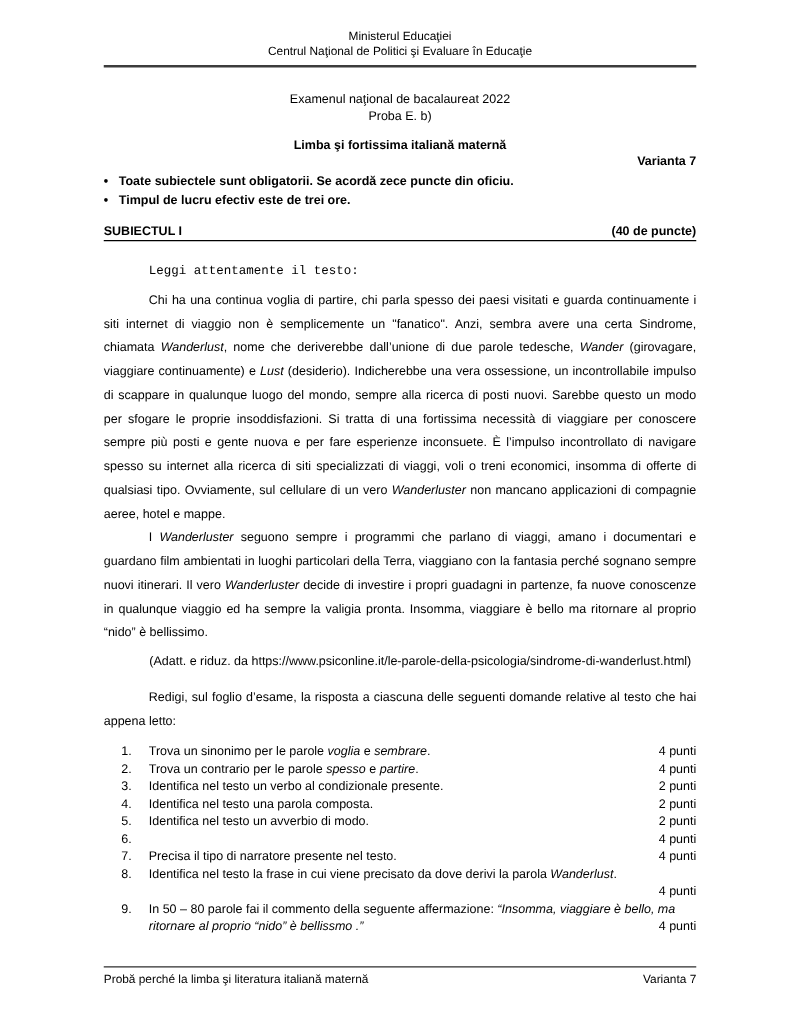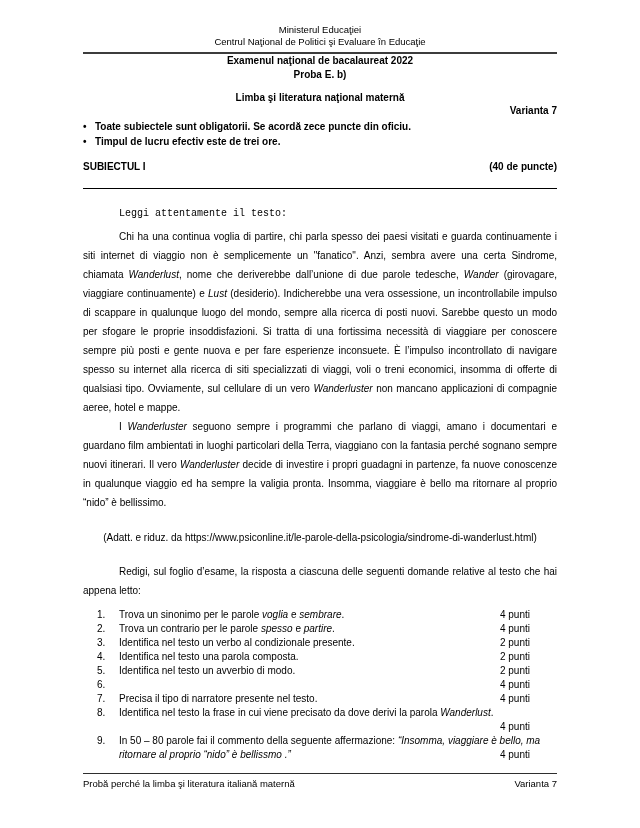--- a/index.html
+++ b/index.html
@@ -12,47 +12,47 @@
     color: #000000;
     font-family: "Liberation Sans", "DejaVu Sans", sans-serif;
     font-size: 10px;
     box-sizing: border-box;
     padding: 24px 83px 0 83px;
     overflow: hidden;
   }
   
   .doc-header { text-align: center; font-size: 9.5px; line-height: 12px; }
   .header-rule { border: 0; border-top: 2px solid #3c3c3c; margin: 4px 0 0 0; }
-  .title-block { text-align: center; font-weight: bold; line-height: 14px; margin-top: 0; }
+  .title-block { text-align: center; font-weight: normal; line-height: 14px; margin-top: 19px; }
   .subject-line { text-align: center; font-weight: bold; line-height: 14px; margin-top: 9px; }
   .variant-line { text-align: right; font-weight: bold; line-height: 12px; }
   
   .notes { list-style: none; margin: 2px 0 0 0; padding: 0; }
   .notes li { display: flex; font-weight: bold; line-height: 15px; }
   .notes .bullet { width: 12px; flex: 0 0 12px; }
   
   .section-row {
     display: flex; justify-content: space-between;
     font-weight: bold; line-height: 12px;
-    margin-top: 12px; padding-bottom: 15px;
+    margin-top: 12px; padding-bottom: 0;
     border-bottom: 1.6px solid #000;
   }
   
   .intro { margin: 15px 0 0 0; padding-left: 36px; line-height: 19px; font-family: Liberation Mono, monospace; }
   #text-paragraphs { margin-top: 4px; }
   .body-para { margin: 0; text-indent: 36px; text-align: justify; line-height: 19px; }
-  .source-line { margin: 16px; text-align: center; line-height: 19px; }
+  .source-line { margin: 4px; text-align: right; line-height: 19px; }
   .instruction { margin: 11px 0 0 0; text-indent: 36px; text-align: justify; line-height: 18.5px; }
   i { font-style: italic; }
   
   #questions { margin: 8px 0 0 0; padding: 0 0 0 14px; }
   .q-row { display: flex; line-height: 14px; }
   .q-num { flex: 0 0 22px; }
   .q-body { flex: 1 1 auto; }
-  .q-points { float: right; width: 80px; text-align: right; margin-right: 27px; }
+  .q-points { float: right; width: 80px; text-align: right; }
   
   .doc-footer {
     position: absolute; left: 83px; right: 83px; top: 773px;
     border-top: 1.4px solid #2e2e2e;
     font-size: 9.5px; line-height: 13px; padding-top: 3px;
   }
   .footer-row { display: flex; justify-content: space-between; }
   .footer-page { text-align: center; }
 </style>
 </head>
@@ -64,21 +64,21 @@
     <div>Ministerul Educaţiei</div>
     <div>Centrul Naţional de Politici şi Evaluare în Educaţie</div>
   </div>
   <hr class="header-rule">
 
   <div class="title-block">
     <div>Examenul naţional de bacalaureat 2022</div>
     <div>Proba E. b)</div>
   </div>
 
-  <div class="subject-line">Limba şi literatura naţional maternă</div>
+  <div class="subject-line">Limba şi fortissima italiană maternă</div>
   <div class="variant-line">Varianta 7</div>
 
   <ul class="notes">
     <li>
       <span class="bullet">•</span>
       <span>Toate subiectele sunt obligatorii. Se acordă zece puncte din oficiu.</span>
     </li>
     <li>
       <span class="bullet">•</span>
       <span>Timpul de lucru efectiv este de trei ore.</span>

